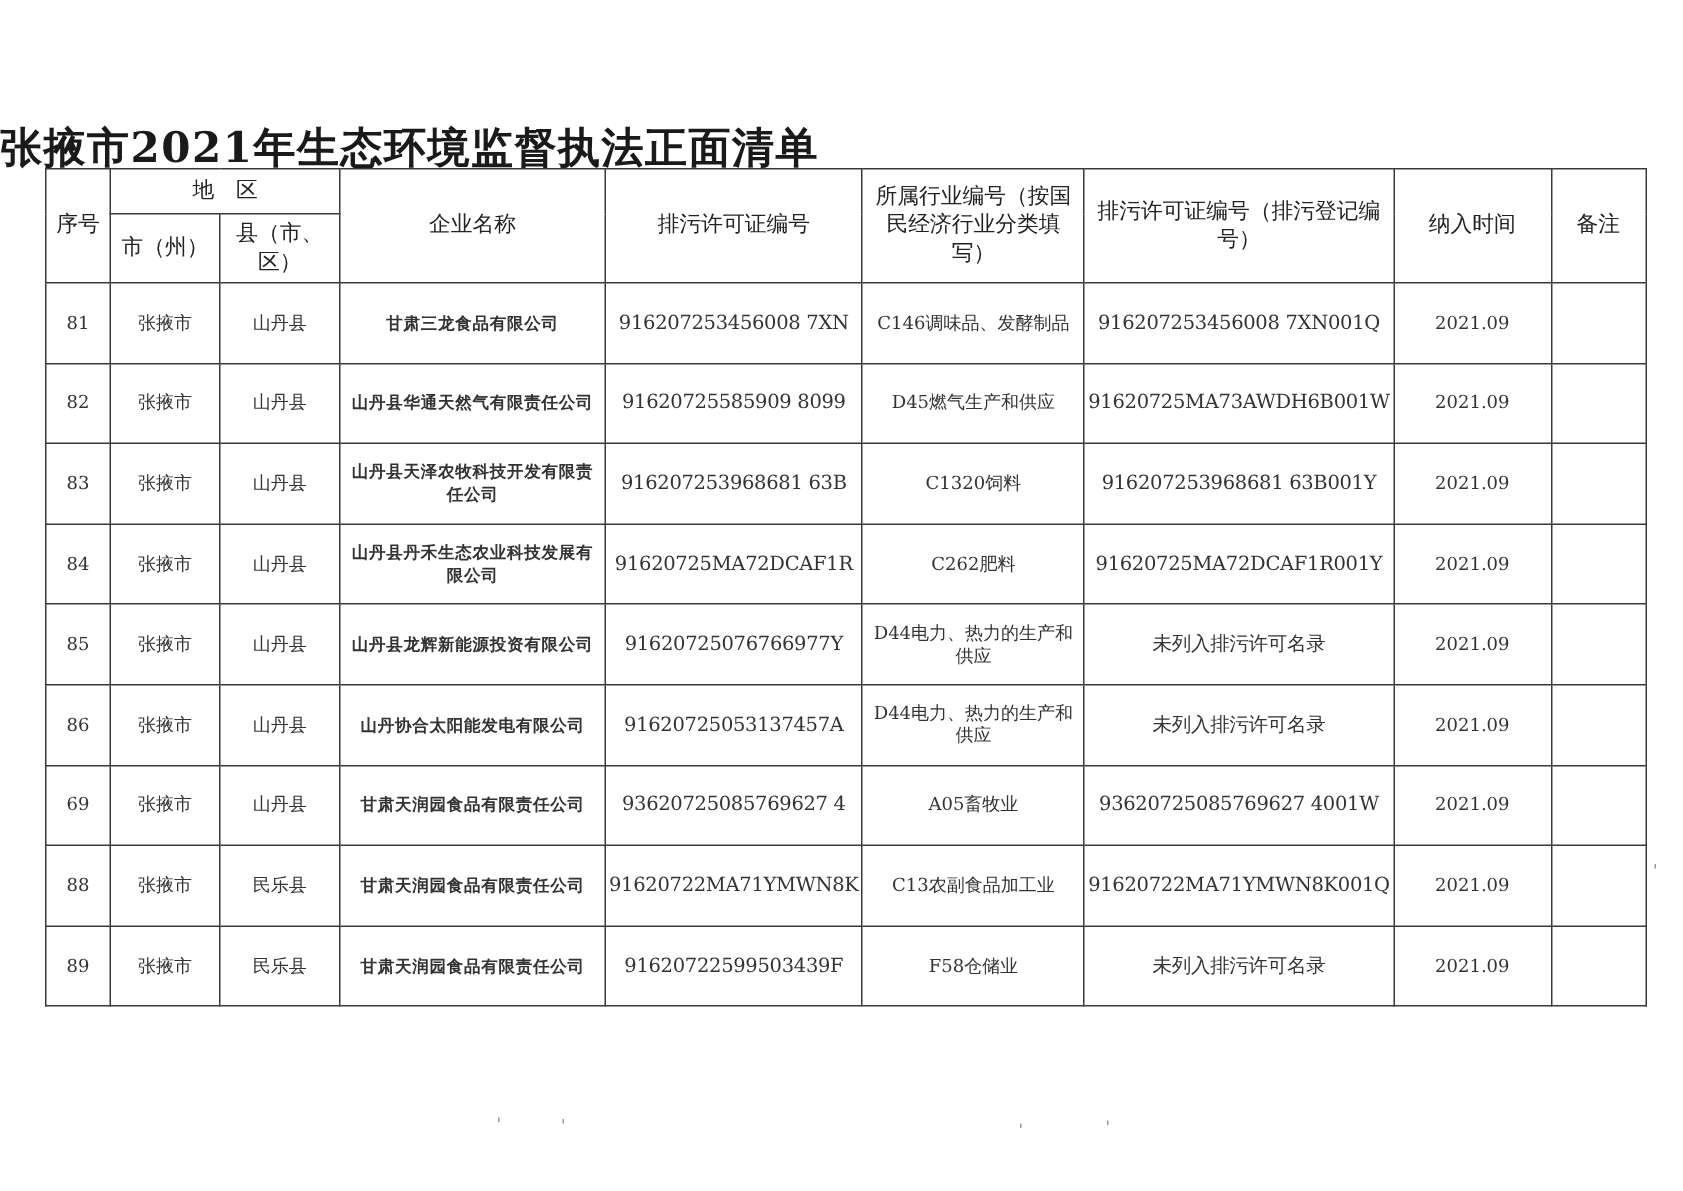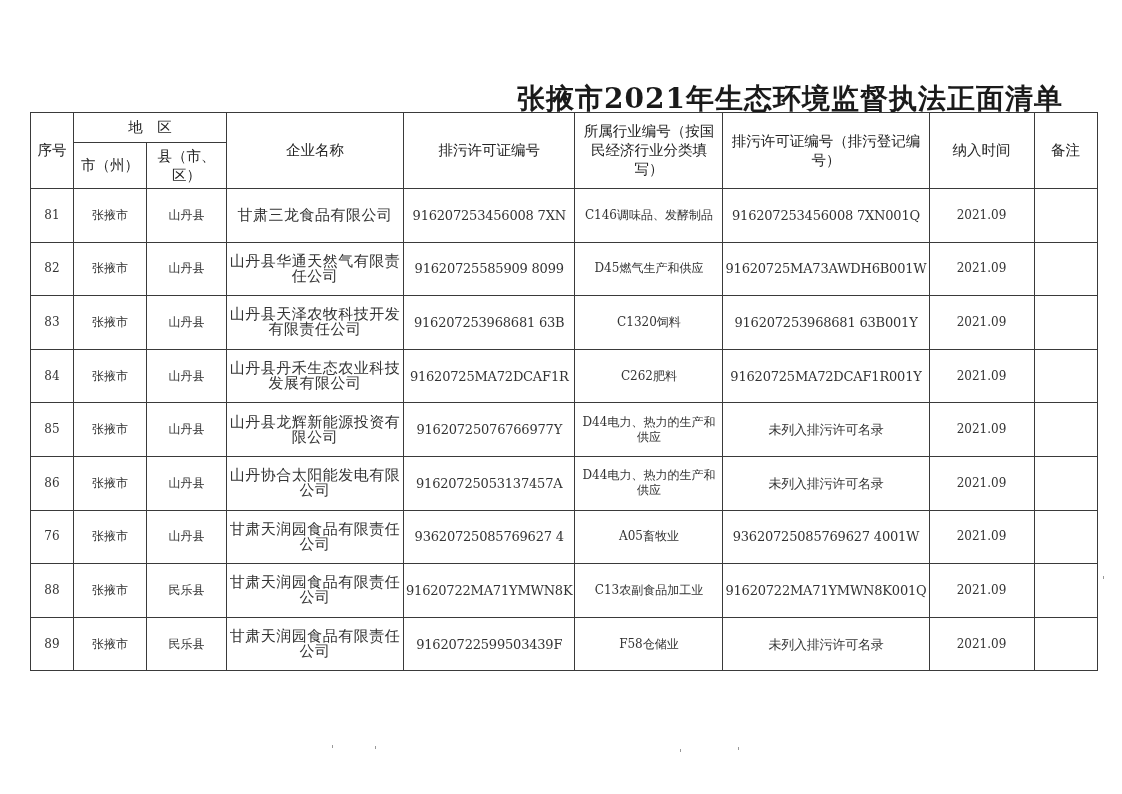--- a/index.html
+++ b/index.html
@@ -1,29 +1,29 @@
 <!DOCTYPE html>
 <html><head>
 <meta charset="utf-8">
 <style>
   html, body { margin: 0; padding: 0; background: #ffffff; }
   body { width: 1122px; height: 794px; position: relative; overflow: hidden;
          font-family: "DejaVu Serif", "Liberation Serif", serif; color: #2a2a2a; }
-  .title { position: absolute; left: 0; top: 80px; width: 1063px; text-align: right;
+  .title { position: absolute; left: 0; top: 80px; width: 1063px; text-align: left;
            font-size: 28px; font-weight: bold; letter-spacing: 1px; color: #1a1a1a;
            font-family: "DejaVu Serif", "Liberation Serif", serif; }
   table.list { position: absolute; left: 30px; top: 112px; border-collapse: collapse;
                table-layout: fixed; }
   table.list td, table.list th { border: 1.6px solid #3a3a3a; text-align: center;
                vertical-align: middle; padding: 0 2px; overflow: hidden; }
   th { font-weight: normal; font-family: "DejaVu Sans", "Liberation Sans", sans-serif;
        font-size: 14.5px; color: #222; line-height: 19px; }
   td { font-size: 12px; line-height: 15px; color: #333; }
   td.mono { font-size: 13px; letter-spacing: -0.2px; }
-  td.name { font-size: 15px; letter-spacing: 0.5px; }
+  td.name { font-size: 11px; letter-spacing: 0.5px; font-weight: bold; }
   tr.hdr1 { height: 30px; }
   tr.hdr2 { height: 46px; }
   tr.row { height: 53.6px; }
   .dot { position: absolute; width: 1px; height: 3px; background: #999; }
 </style>
 </head>
 <body>
 
 <div class="title">张掖市2021年生态环境监督执法正面清单</div>
 
@@ -115,21 +115,21 @@
     <td>张掖市</td>
     <td>山丹县</td>
     <td class="name">山丹协合太阳能发电有限公司</td>
     <td class="mono">91620725053137457A</td>
     <td>D44电力、热力的生产和供应</td>
     <td class="mono">未列入排污许可名录</td>
     <td>2021.09</td>
     <td></td>
   </tr>
   <tr class="row">
-    <td>76</td>
+    <td>69</td>
     <td>张掖市</td>
     <td>山丹县</td>
     <td class="name">甘肃天润园食品有限责任公司</td>
     <td class="mono">93620725085769627 4</td>
     <td>A05畜牧业</td>
     <td class="mono">93620725085769627 4001W</td>
     <td>2021.09</td>
     <td></td>
   </tr>
   <tr class="row">

